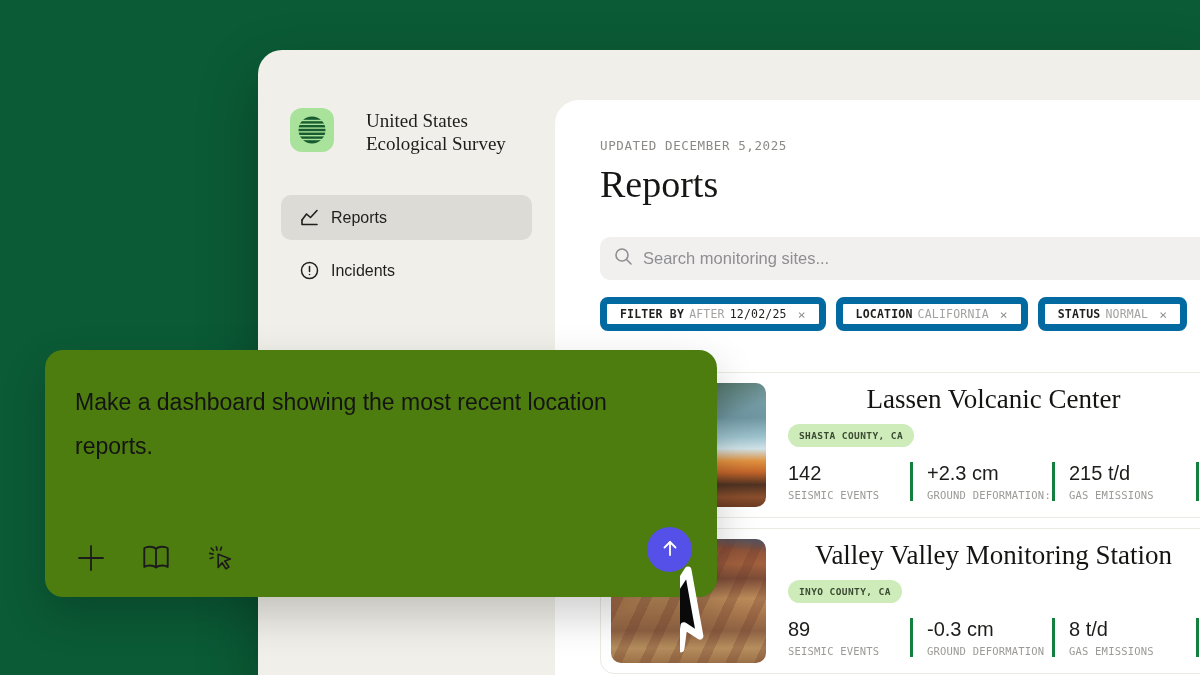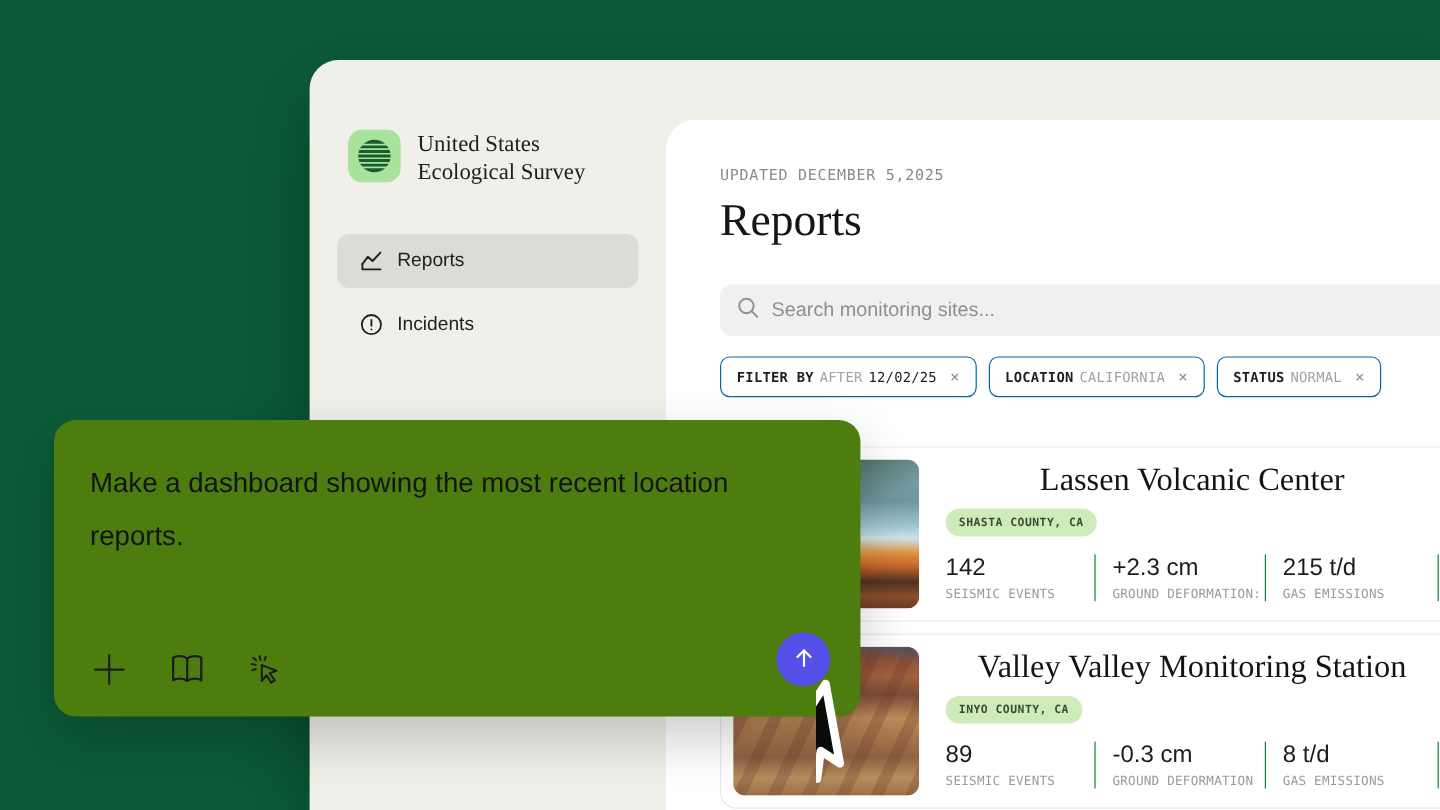--- a/index.html
+++ b/index.html
@@ -5,21 +5,21 @@
   * { margin:0; padding:0; box-sizing:border-box; }
   html,body { width:1200px; height:675px; overflow:hidden; }
   body { position:relative; background:#0b5b36; font-family:"Liberation Sans", sans-serif; }
 
   
   .app-window { position:absolute; left:258px; top:50px; width:942px; height:625px;
     background:#f0efe9; border-radius:24px 0 0 0; box-shadow:0 24px 60px rgba(0,0,0,.28); }
 
   
   .sidebar { position:absolute; left:0; top:0; width:297px; height:625px; }
-  .brand { display:flex; align-items:flex-start; gap:14px; padding:58px 0 0 32px; }
+  .brand { display:flex; align-items:flex-start; gap:32px; padding:58px 0 0 32px; }
   .logo { width:44px; height:44px; flex:0 0 44px; }
   .brand-name { font-family:"Liberation Serif", serif; font-size:19px; line-height:23px; color:#1d1d1b; padding-top:1px; }
   .nav { margin-top:40px; padding:0 23px; display:flex; flex-direction:column; gap:8px; }
   .nav-item { display:flex; align-items:center; gap:12px; height:45px; padding:0 18px;
     border-radius:10px; font-size:16px; color:#1f1f1d; cursor:pointer; }
   .nav-item.active { background:#dcdbd5; }
   .nav-icon { width:20px; height:20px; display:flex; align-items:center; justify-content:center; }
 
   
   .main { position:absolute; left:297px; top:50px; width:645px; height:575px;
@@ -29,21 +29,21 @@
   .page-title { font-family:"Liberation Serif", serif; font-weight:400; font-size:38px; color:#161614; }
 
   .searchbar { margin-top:31px; width:610px; height:43px; background:#f1f0ee; border-radius:10px;
     display:flex; align-items:center; padding:0 14px; gap:10px; }
   .searchbar input { border:none; outline:none; background:transparent; font-family:"Liberation Sans",sans-serif;
     font-size:16.5px; color:#1f1f1d; width:520px; }
   .searchbar input::placeholder { color:#8e8e93; }
 
   .chips { margin-top:17px; display:flex; gap:10px; }
   .chip { display:inline-flex; align-items:center; gap:5px; height:34px; padding:0 13px;
-    background:#fff; border:1px solid #0369a1; border-radius:8px;
+    background:#fff; border:7px solid #0369a1; border-radius:8px;
     font-family:"DejaVu Sans Mono", monospace; font-size:11.5px; letter-spacing:.2px; cursor:pointer; }
   .chip .b { font-weight:700; color:#1e1e1c; }
   .chip .m { color:#a3a2a0; }
   .chip .v { color:#1e1e1c; }
   .chip .x { color:#8f8e8c; font-size:13px; margin-left:6px; background:none; border:none;
     font-family:"DejaVu Sans Mono", monospace; cursor:pointer; }
 
   .cards { margin-top:41px; display:flex; flex-direction:column; gap:10px; }
   .report-card { width:640px; background:#fff; border:1px solid #ebe9e4; border-radius:14px;
     padding:10px; display:flex; cursor:pointer; }
@@ -59,21 +59,21 @@
       linear-gradient(150deg, rgba(139,60,40,.75) 4%, rgba(139,60,40,0) 38%),
       repeating-linear-gradient(115deg, rgba(110,58,44,.28) 0 10px, rgba(0,0,0,0) 10px 26px),
       linear-gradient(180deg, #8c5038 6%, #a2613e 20%, #7d4c38 32%, #bd8c5a 48%, #a5744c 62%, #8e6243 74%, #b68e5e 88%, #9b7047 100%);
   }
   .card-body { margin-left:22px; padding-top:1px; }
   .card-title { font-family:"Liberation Serif", serif; font-weight:400; font-size:27px; color:#141412;text-align:center; }
   .pill { display:inline-block; margin-top:9px; background:#cdecba; color:#3c4a33;
     font-family:"DejaVu Sans Mono", monospace; font-size:9.5px; font-weight:700; letter-spacing:.4px;
     padding:6px 11px; border-radius:20px; }
   .stats { display:flex; margin-top:15px; }
-  .stat { border-right:1px solid #15803d; padding-left:14px; }
+  .stat { border-right:3px solid #15803d; padding-left:14px; }
   .stat:first-child { padding-left:0; width:125px; }
   .stat:nth-child(2) { width:142px; }
   .stat:nth-child(3) { width:144px; }
   .stat-value { font-size:20px; color:#1d1d1b; }
   .stat-label { margin-top:4px; font-family:"DejaVu Sans Mono", monospace; font-size:10.5px;
     color:#9b9a96; letter-spacing:.2px; }
 
   
   .prompt-card { position:absolute; left:45px; top:350px; width:672px; height:247px;
     background:#4d7c0f; border-radius:18px; box-shadow:0 18px 44px rgba(0,0,0,.20); z-index:50; }

